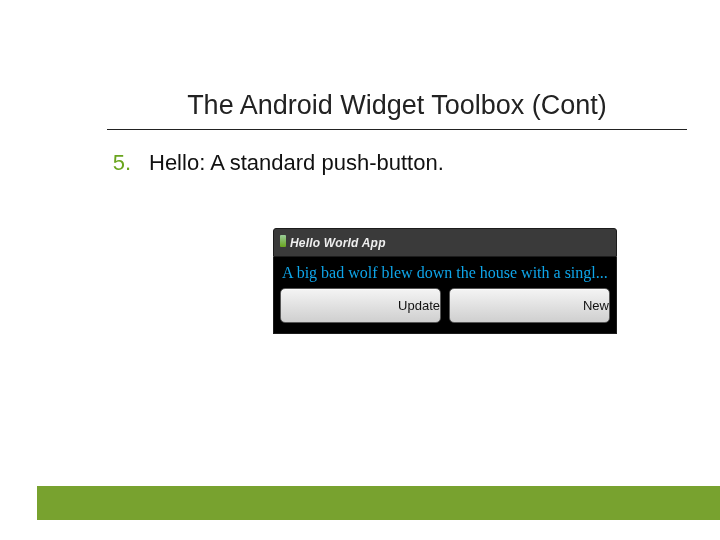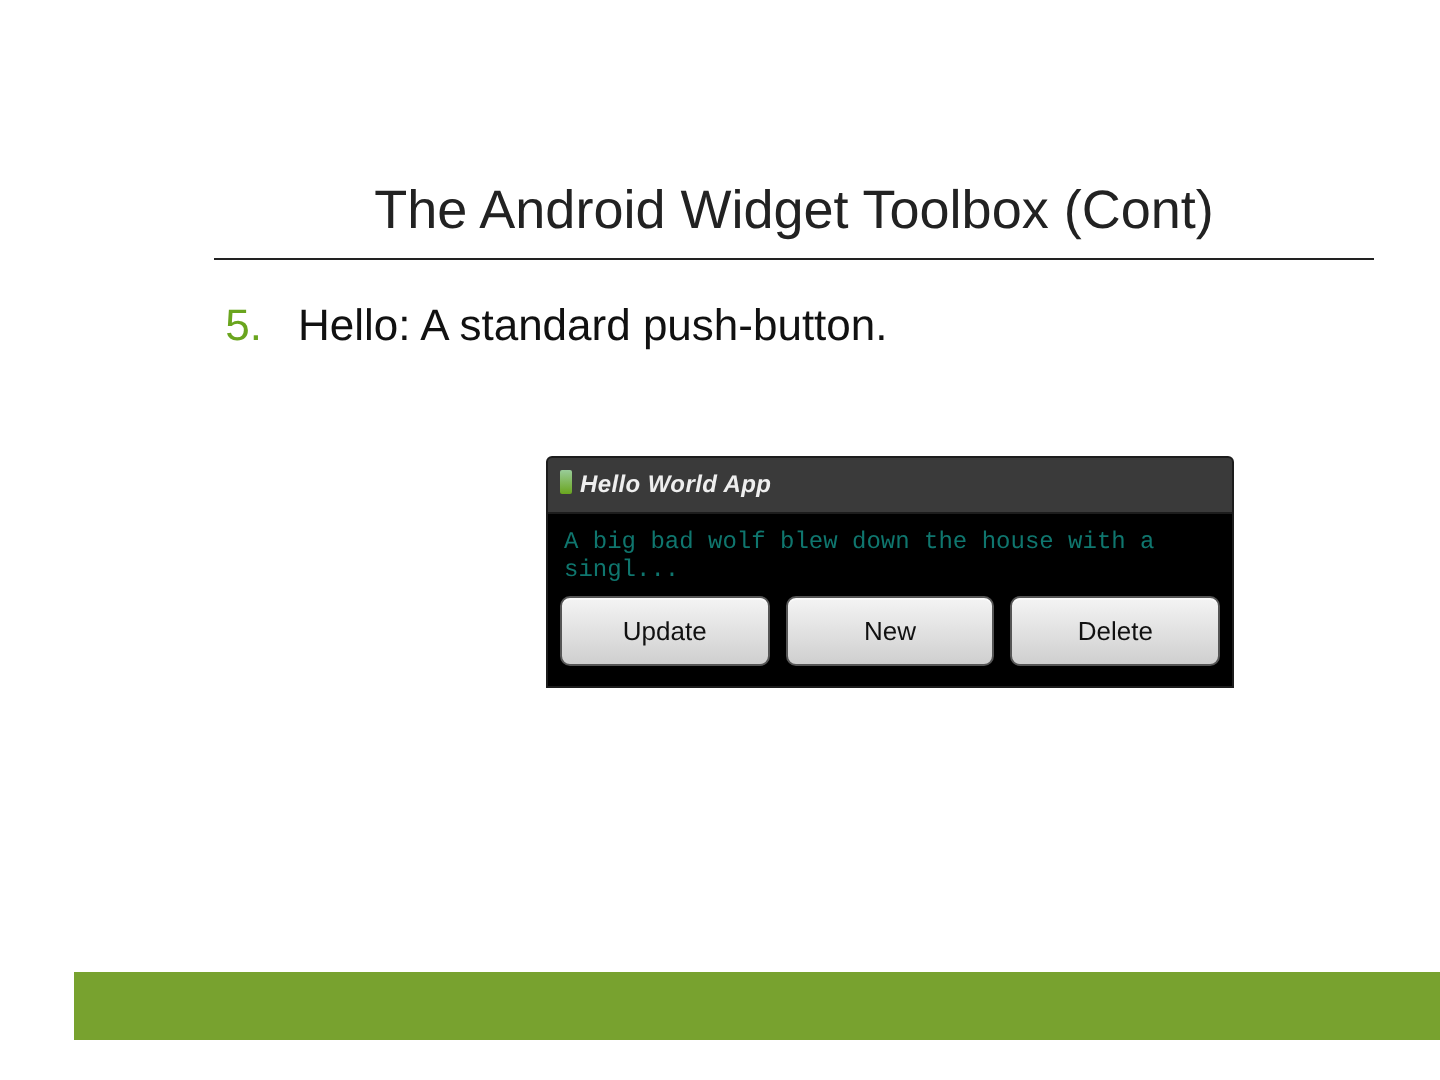--- a/index.html
+++ b/index.html
@@ -10,23 +10,23 @@
   .title-rule { border: none; border-top: 1.5px solid #222; margin-top: 2px; }
   .body { position: absolute; top: 150px; left: 70px; right: 70px; }
   .list-row { display: flex; align-items: baseline; gap: 18px; }
   .num { color: #6aa51e; font-size: 22px; min-width: 24px; text-align: right; }
   .item-text { font-size: 22px; color: #111; }
   .demo-wrap { position: absolute; top: 228px; left: 236px; width: 344px; }
   .android-bar { position: relative; background: #3a3a3a; border: 1px solid #1c1c1c; border-radius: 3px 3px 0 0; padding: 4px 8px 5px 16px; font-style: italic; }
   .android-bar::before { content: ""; position: absolute; left: 6px; top: 6px; width: 6px; height: 12px; background: linear-gradient(#9c9,#6aa51e); border-radius: 1px; }
   .android-title { color: #eee; font-size: 12px; font-weight: 700; letter-spacing: .2px; }
   .android-body { background: #000; border: 1px solid #1c1c1c; border-top: none; padding: 4px 6px 10px 6px; }
-  .android-text { color: #0f766e; font-size: 12px; padding: 3px 2px 6px 2px; font-family: Liberation Mono, monospace; }
+  .android-text { color: #0ea5e9; font-size: 16px; padding: 3px 2px 6px 2px; font-family: Liberation Serif, serif; }
   .btn-row { display: flex; gap: 8px; }
-  .abtn { flex: 1; text-align: center; font-size: 13px; color: #111; padding: 9px 0; border-radius: 5px; background: linear-gradient(#f4f4f4,#cfcfcf); border: 1px solid #555; box-shadow: inset 0 1px 0 rgba(255,255,255,.6); }
+  .abtn { flex: 1; text-align: right; font-size: 13px; color: #111; padding: 9px 0; border-radius: 5px; background: linear-gradient(#f4f4f4,#cfcfcf); border: 1px solid #555; box-shadow: inset 0 1px 0 rgba(255,255,255,.6); }
   .footer { position: absolute; left: 0; right: 0; bottom: 20px; height: 34px; background: #78a22f; }
 </style>
 </head>
 <body>
 <div class="slide">
 
   <div class="title-wrap">
     <div class="title">The Android Widget Toolbox (Cont)</div>
     <hr class="title-rule">
   </div>
@@ -40,19 +40,18 @@
 
   <div class="demo-wrap">
     <div class="android-bar">
       <span class="android-title">Hello World App</span>
     </div>
     <div class="android-body">
       <div class="android-text">A big bad wolf blew down the house with a singl...</div>
       <div class="btn-row">
         <div class="abtn">Update</div>
         <div class="abtn">New</div>
-        <div class="abtn">Delete</div>
       </div>
     </div>
   </div>
 
   <div class="footer"></div>
 </div>
 
 </body></html>

